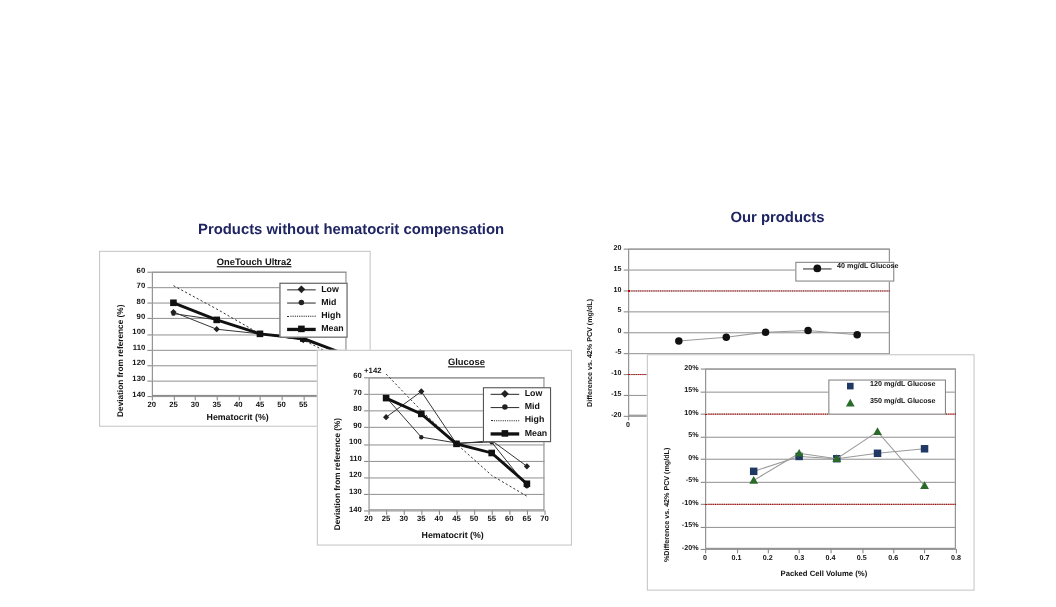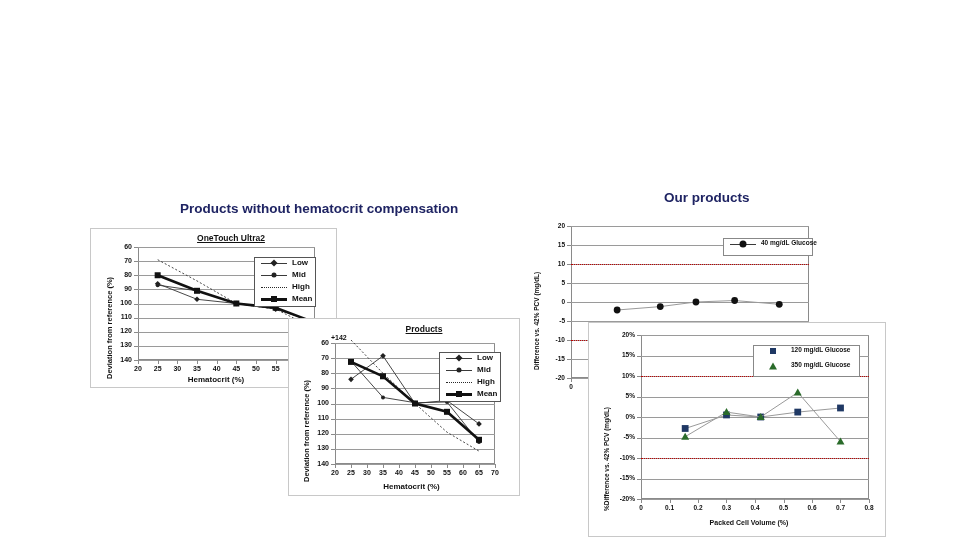--- a/index.html
+++ b/index.html
@@ -171,21 +171,21 @@
         <span class="lkey">
           <i class="keyline k-thick"></i>
             <i class="kmark m-sq"></i>
           </span>
         <span class="ltxt" style="font-size:8px;">Mean</span>
       </div>
     </div>
   </div>
 
   <div class="panel bordered" id="panel2" style="left:288px;top:318px;width:232px;height:178px;">
-    <div class="ctitle" style="left:60px;top:5px;width:150px;font-size:8.5px;">Products</div>
+    <div class="ctitle" style="left:60px;top:5px;width:150px;font-size:8.5px;">Glucose</div>
     <div class="annot" style="left:42px;top:15px;font-size:7px;">+142</div>
     <div class="ylab" style="left:13px;top:163px;font-size:7.5px;">Deviation from reference (%)</div>
     <div class="xlab" style="left:40px;top:163px;width:165px;font-size:8px;">Hematocrit (%)</div>
     <div class="plot" id="plot2" style="left:46px;top:24px;width:160px;height:121px;">
         <i class="pborder"></i>
         <i class="gl" style="top:0px;"></i>
         <i class="gl" style="top:15px;"></i>
         <i class="gl" style="top:30px;"></i>
         <i class="gl" style="top:45px;"></i>
         <i class="gl" style="top:61px;"></i>

